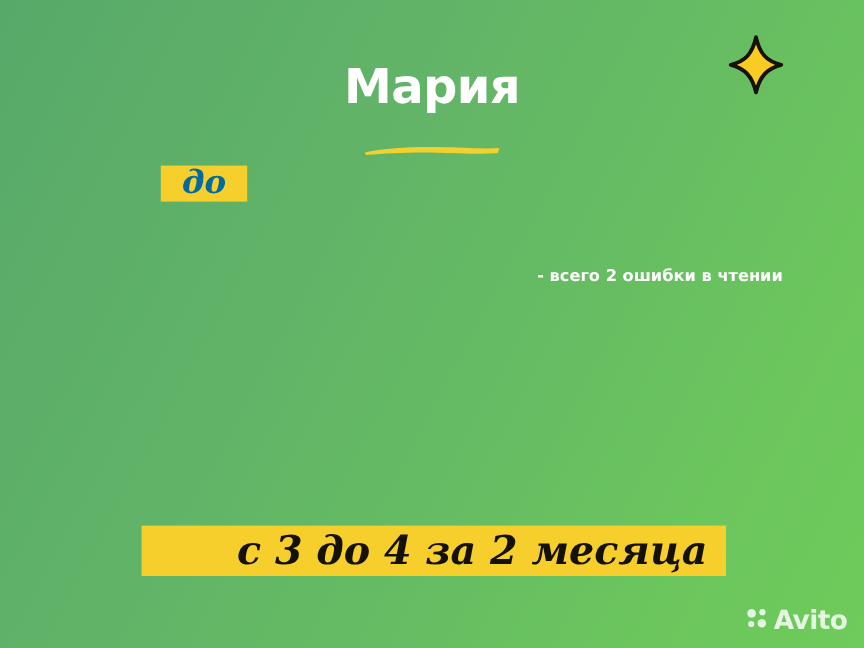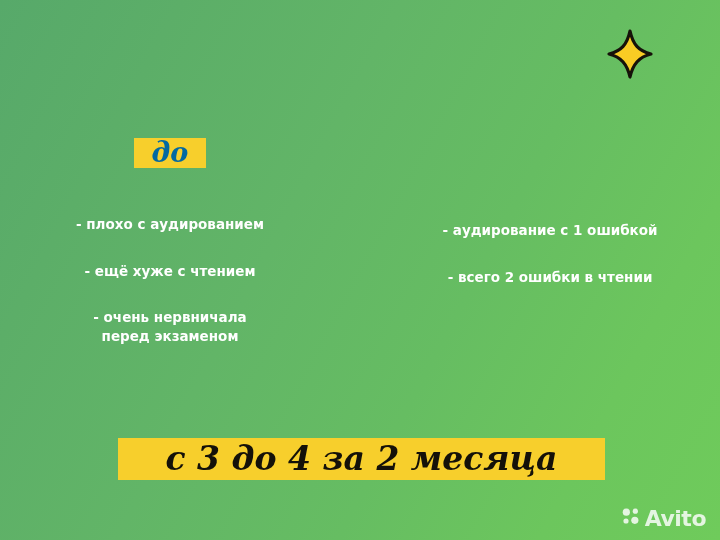--- a/index.html
+++ b/index.html
@@ -137,29 +137,30 @@
     width: 487px;
     height: 48px;
     line-height: 48px;
     text-align: center;
     color: #141109;
     font-family: "DejaVu Serif", serif;
     font-style: italic;
     font-weight: bold;
     font-size: 33px;
     white-space: nowrap;
+    padding-left: 32px;
   }
 
   
   .watermark {
     position: absolute;
     right: 14px;
     bottom: 10px;
     display: flex;
-    align-items: flex-end;
+    align-items: center;
     gap: 4px;
     opacity: 0.82;
   }
   .wm-text {
     color: #ffffff;
     font-family: "DejaVu Sans", sans-serif;
     font-weight: bold;
     font-size: 22px;
     line-height: 22px;
     letter-spacing: -0.5px;
@@ -169,34 +170,37 @@
 <body>
 
 <div id="poster">
 
   <div class="sparkle">
     <svg viewBox="0 0 48 52" width="48" height="52" aria-hidden="true">
       <path d="M24 3 C27 17 33 23 45 26 C33 29 27 36 24 49 C21 36 15 29 3 26 C15 23 21 17 24 3 Z" fill="#f9cc24" stroke="#16120a" stroke-width="3.2" stroke-linejoin="round"></path>
     </svg>
   </div>
 
+  <div class="title-wrap">
+    <div class="title">
+      <span>Мария</span>
+      <span class="title-underline">
+        <svg viewBox="0 0 114 10" width="114" height="10" preserveAspectRatio="none" aria-hidden="true">
+          <path d="M1 7 C20 3 42 2.2 62 2.6 C82 3 98 4.2 113 3.4 L112 7.6 C96 8.6 80 7.6 61 7.2 C41 6.8 19 7.6 2 9.2 Z" fill="#f2d02f"></path>
+        </svg>
+      </span>
+    </div>
+  </div>
 
   <div class="head-chip" id="chip-before">
     <span>до</span>
   </div>
 
-  <div class="col" id="col-before">
-    <div class="bullet">- плохо с аудированием</div>
-    <div class="bullet">- ещё хуже с чтением</div>
-    <div class="bullet">-  очень нервничала
-перед экзаменом</div>
-  </div>
 
   <div class="col" id="col-after">
-    <div class="bullet">- аудирование с 1 ошибкой</div>
     <div class="bullet">- всего 2 ошибки в чтении</div>
   </div>
 
   <div class="banner"></div>
   <div class="banner-text">с 3 до 4 за 2 месяца</div>
 
   <div class="watermark">
     <span>
       <svg viewBox="0 0 24 24" width="20" height="20" aria-hidden="true">
         <circle cx="6.4" cy="7.4" r="4.3" fill="#ffffff"></circle>

